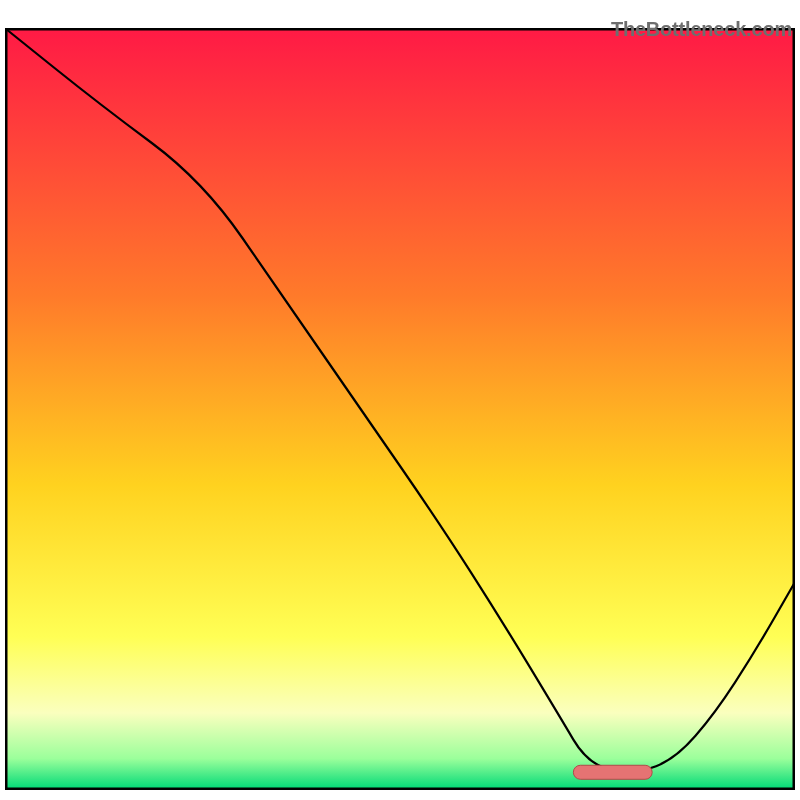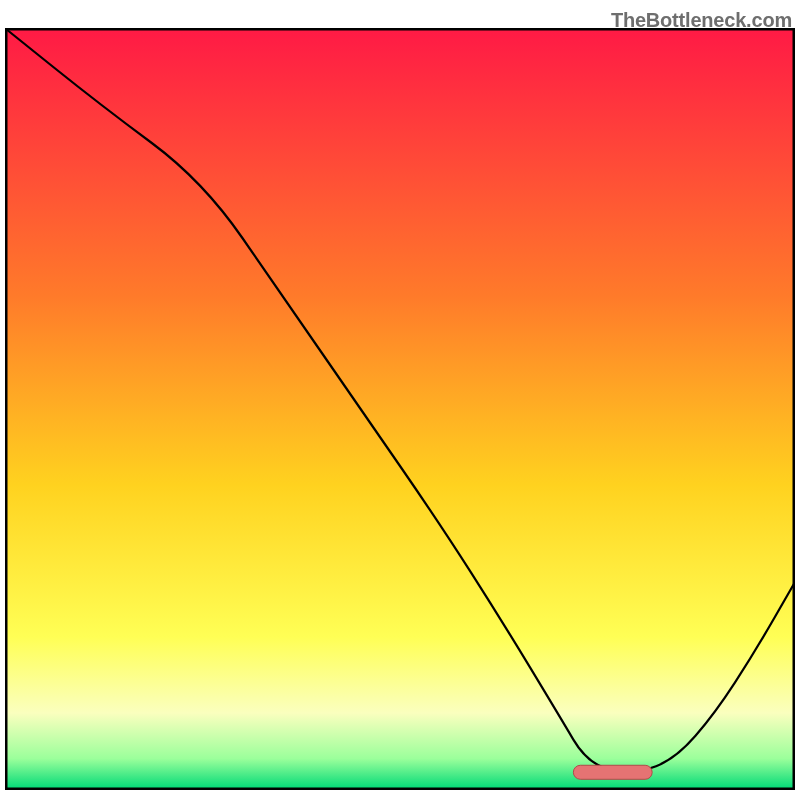--- a/index.html
+++ b/index.html
@@ -11,21 +11,21 @@
     font-family: Arial, sans-serif;
     background: #ffffff;
   }
   .wrap {
     position: relative;
     width: 800px;
     height: 800px;
   }
   .watermark {
     position: absolute;
-    top: 9px;
+    top: 18px;
     right: 8px;
     font-size: 20px;
     font-weight: 600;
     color: #6e6e6e;
     letter-spacing: -0.2px;
     z-index: 10;
   }
   .plot {
     position: absolute;
     left: 5px;

